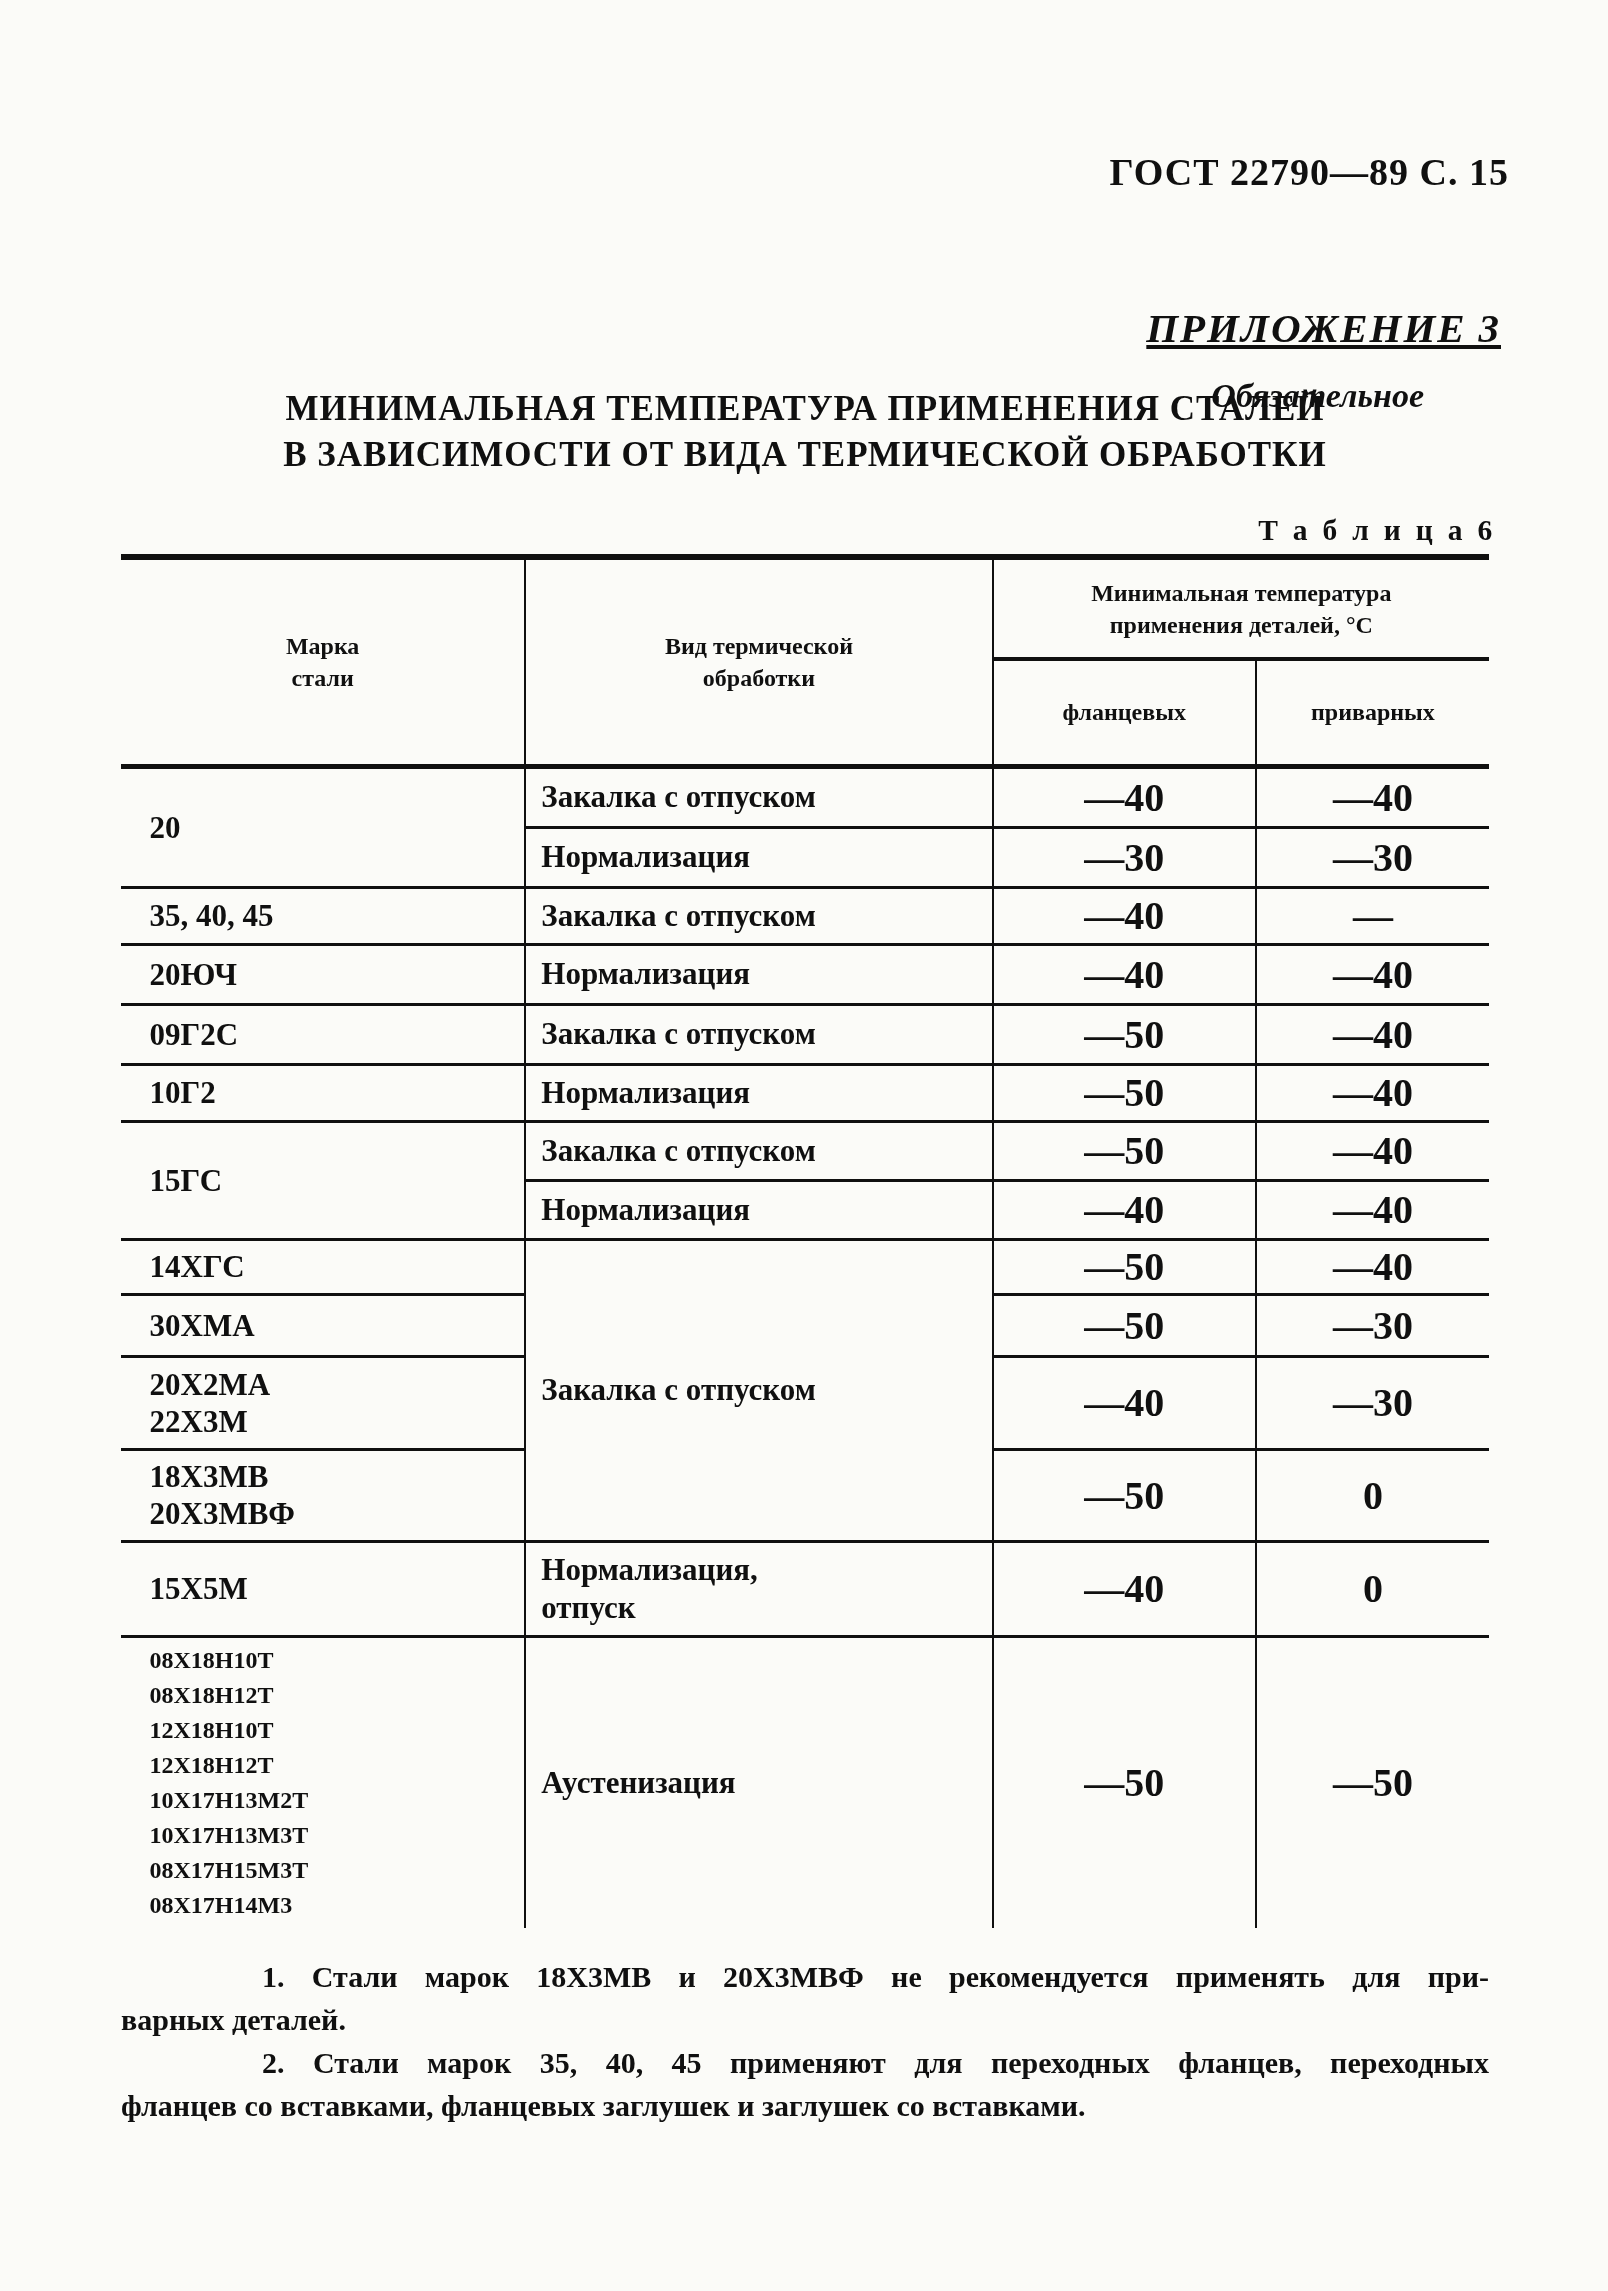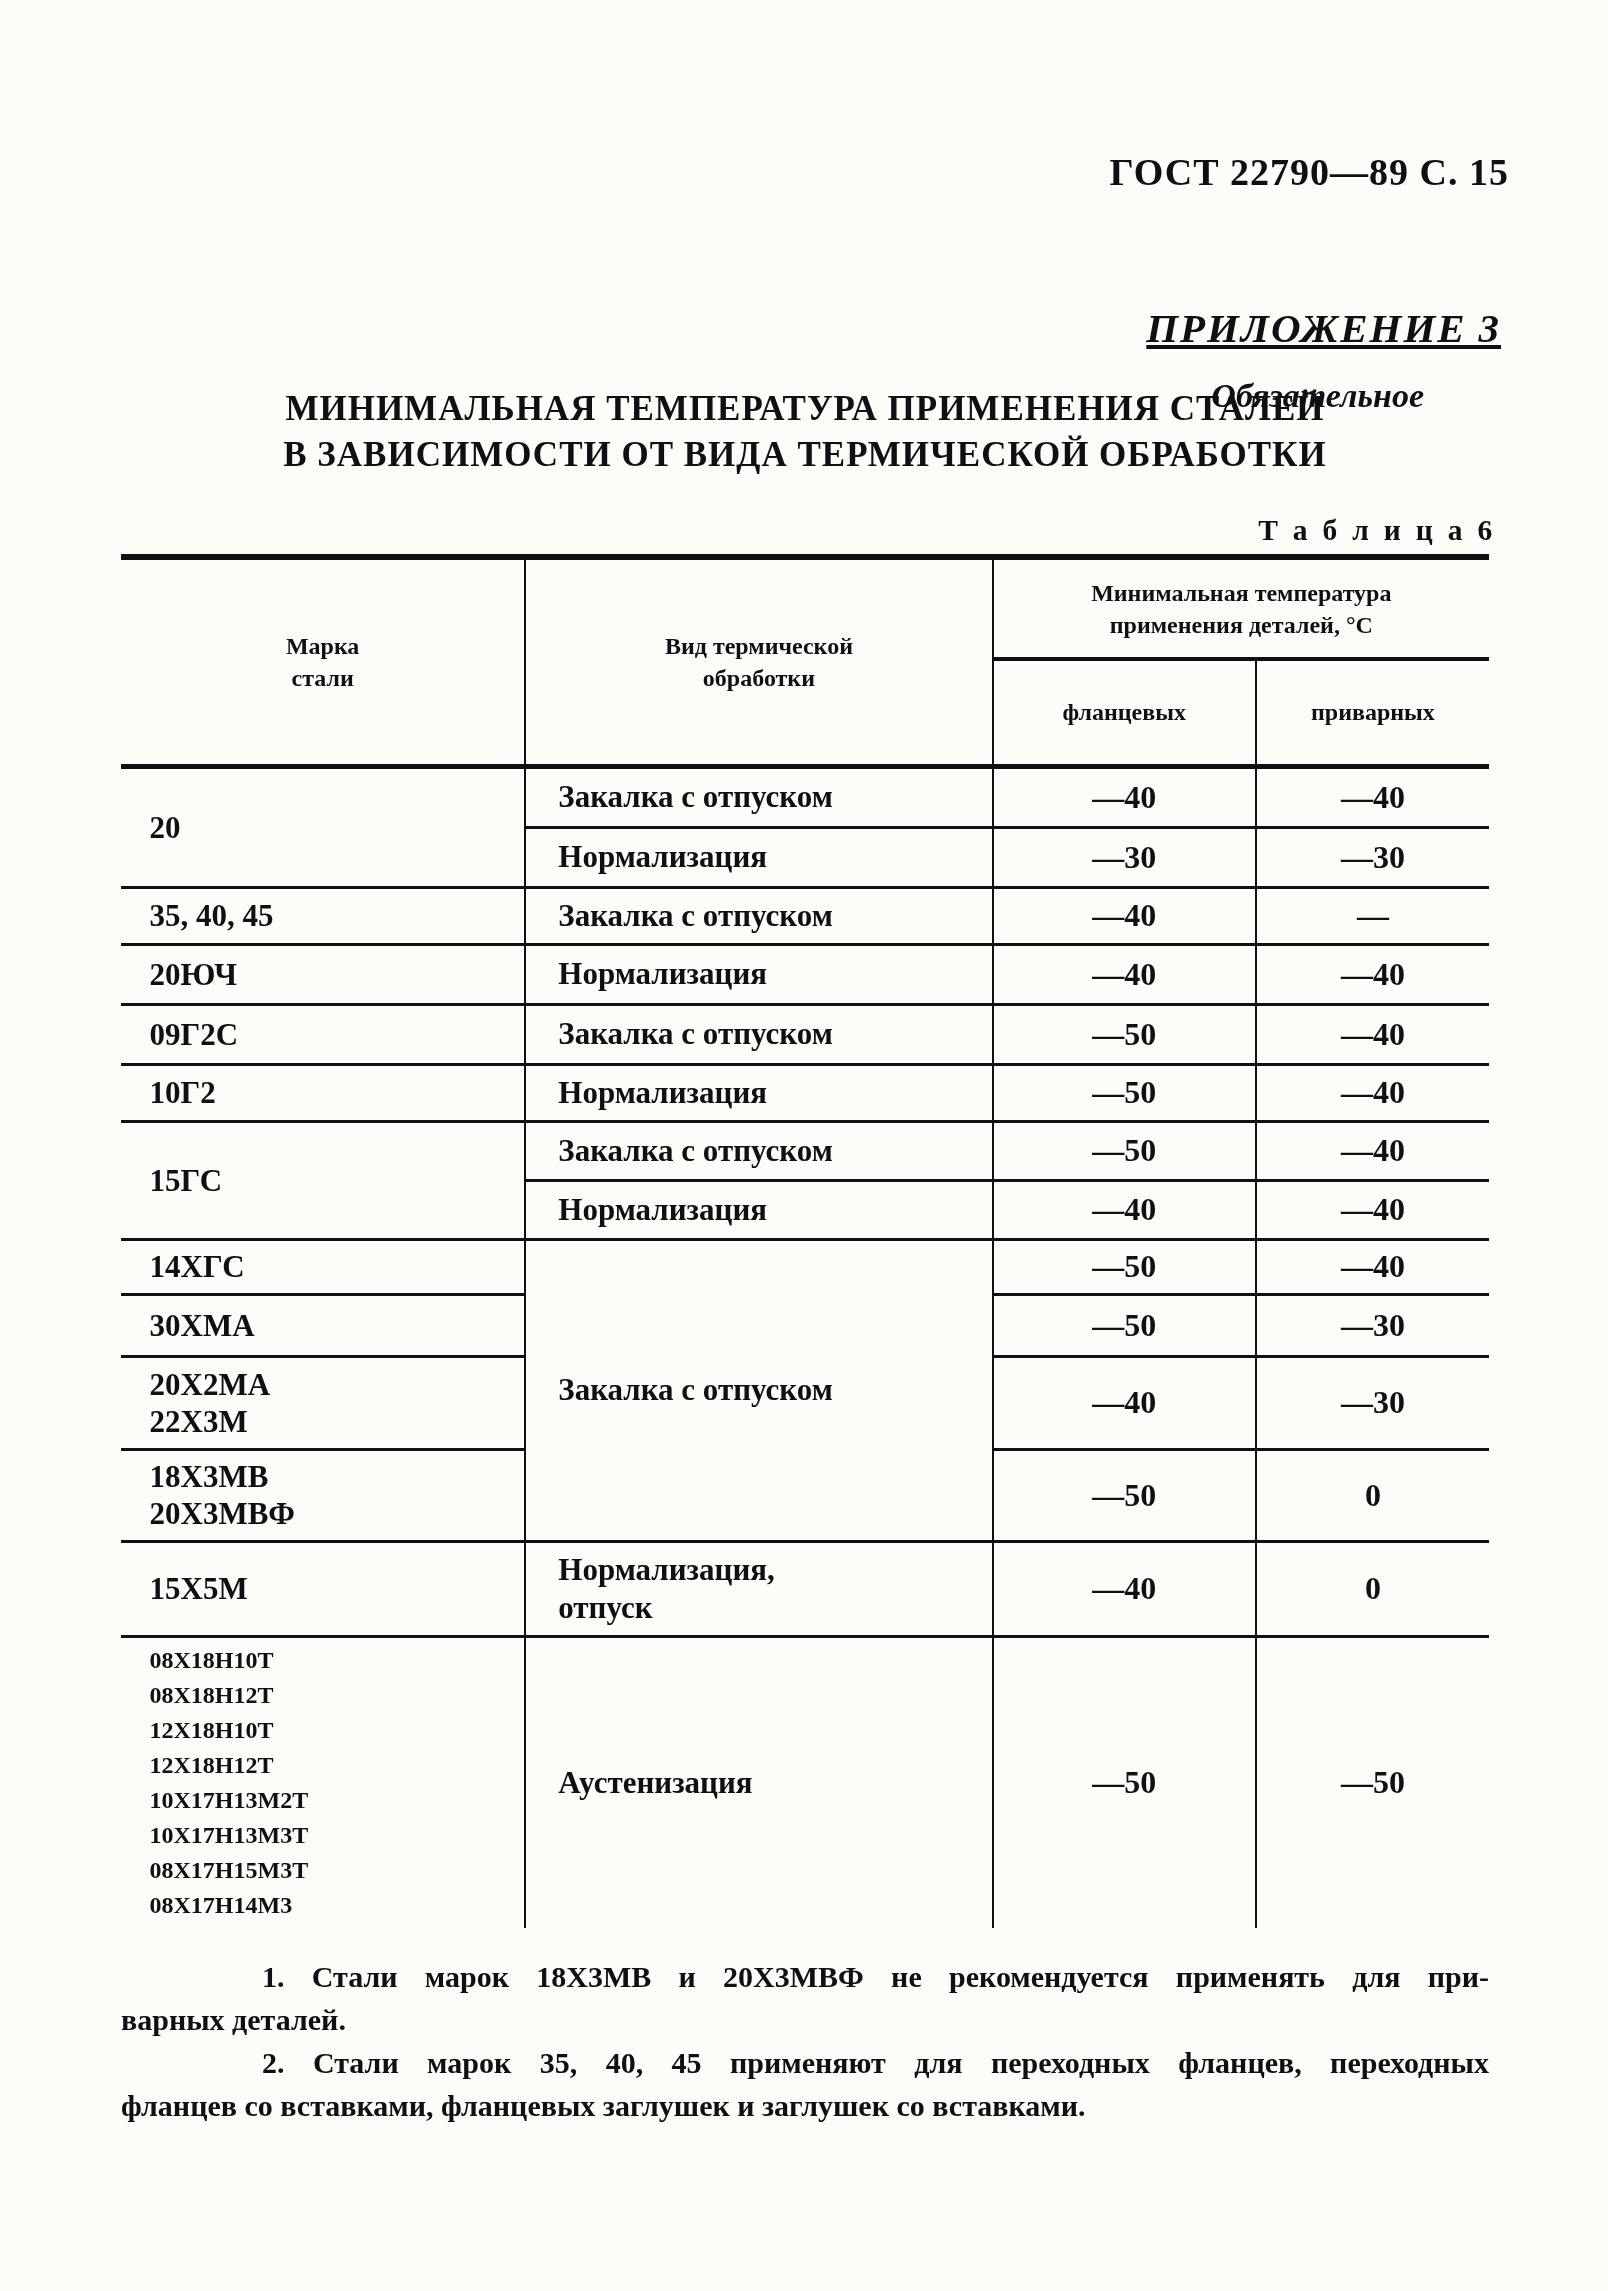--- a/index.html
+++ b/index.html
@@ -39,22 +39,22 @@
   }
   .t th, .t td { padding: 0; vertical-align: middle; font-weight: bold; }
   .t .c2, .t .c3, .t .c4 { border-left: 2.9px solid var(--ink); }
   .t th { font-size: 24px; line-height: 32px; text-align: center; }
   .th-top  { border-top: 6.7px solid var(--ink); }
   .th-main { border-bottom: 5.7px solid var(--ink); }
   .th-temp { border-bottom: 4.8px solid var(--ink); }
   .t td { border-bottom: 3.8px solid var(--ink); }
   .t tr.last td { border-bottom: none; }
   .t td.c1 { text-align: left; padding-left: 28.5px; font-size: 31px; line-height: 37px; }
-  .t td.c2 { text-align: left; padding-left: 32px; font-size: 31px; line-height: 40px; }
-  .t td.c3, .t td.c4 { text-align: center; font-size: 32px; }
+  .t td.c2 { text-align: left; padding-left: 15px; font-size: 31px; line-height: 40px; }
+  .t td.c3, .t td.c4 { text-align: center; font-size: 40px; }
   .t td.steel-list { font-size: 24px; line-height: 35px; }
 
   .notes {
     position: absolute; left: 121px; top: 1955px; width: 1368px;
     font-size: 30px; font-weight: bold; line-height: 43px;
   }
   .note-line { display: block; }
   .ind { text-indent: 141px; }
   .just { text-align: justify; text-align-last: justify; }
 </style>

